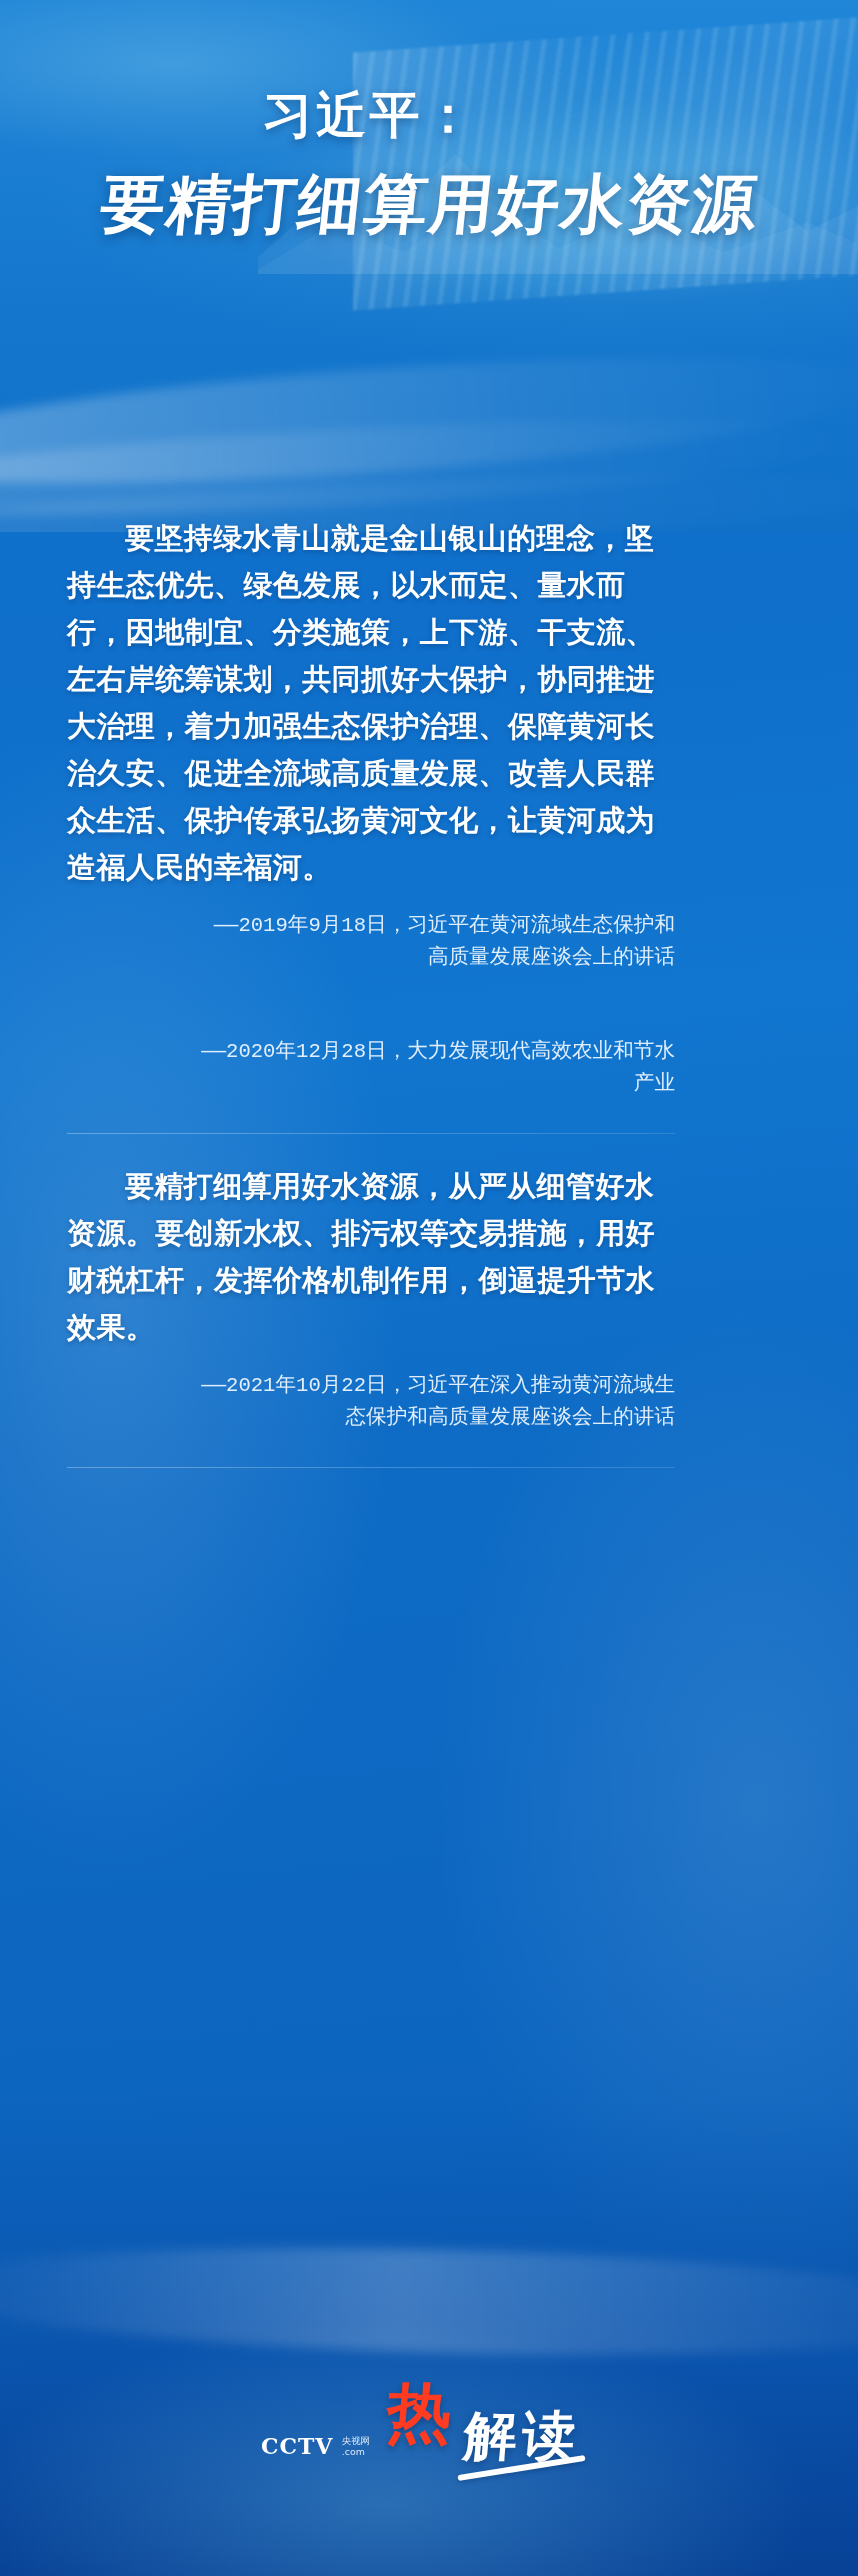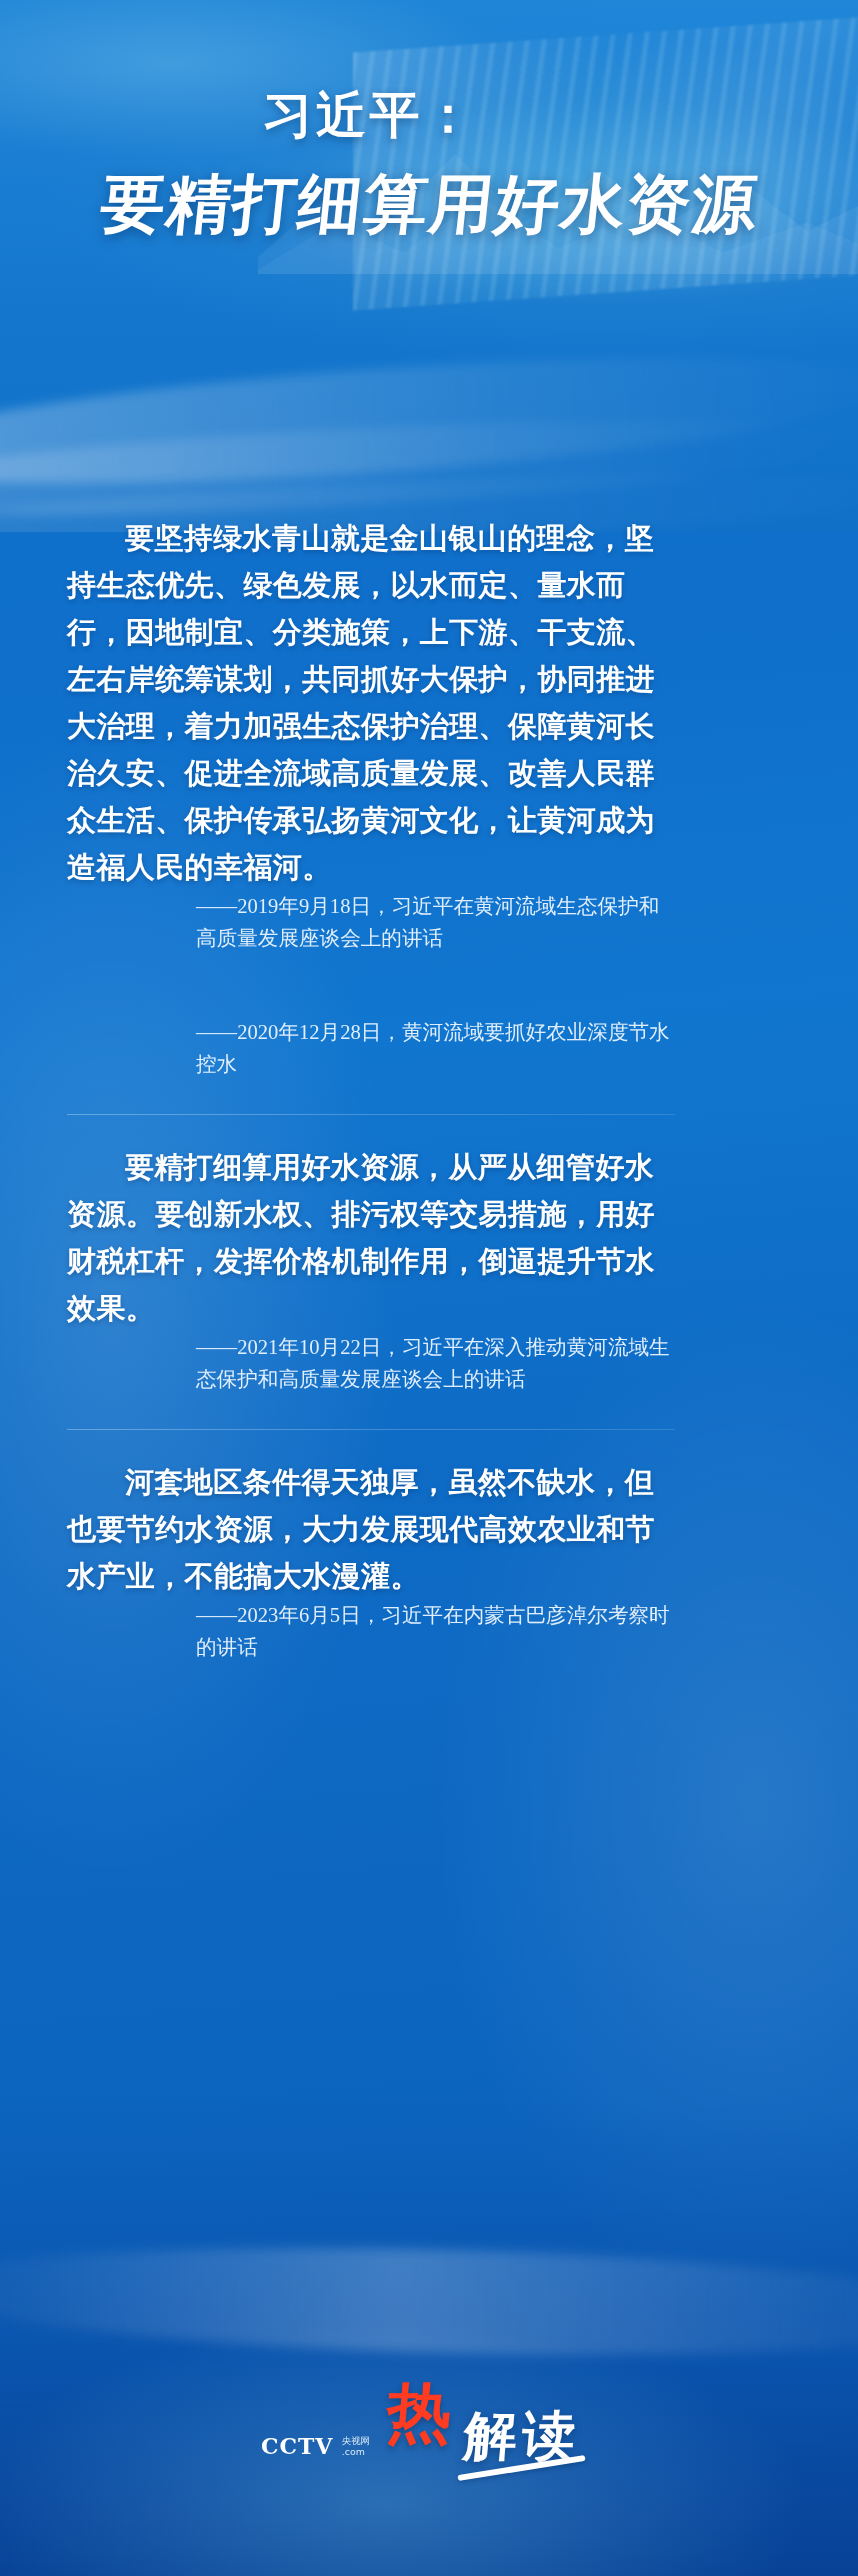--- a/index.html
+++ b/index.html
@@ -100,25 +100,26 @@
     color: #ffffff;
     font-family: "DejaVu Sans", sans-serif;
     font-weight: 700;
     font-size: 29px;
     line-height: 1.62;
     letter-spacing: 0.4px;
     text-indent: 58px;
     text-shadow: 0 1.7px 5.2px rgba(0,40,90,0.35);
   }
   .source {
+    margin-top: 19px;
     color: #eaf4ff;
-    font-family: Liberation Serif, serif;
+    font-family: Liberation Mono, monospace;
     font-size: 20.6px;
     line-height: 1.55;
-    text-align: left;
+    text-align: right;
     padding-left: 129px;
     opacity: .96;
   }
   .divider {
     margin: 33px 0 29px 0;
     height: 0.9px;
     background: linear-gradient(90deg, rgba(255,255,255,0.55), rgba(255,255,255,0.25));
     opacity: .55;
   }
 
@@ -189,34 +190,30 @@
 
   <div class="content">
 
     <div class="quote-group">
       <div class="quote">要坚持绿水青山就是金山银山的理念，坚持生态优先、绿色发展，以水而定、量水而行，因地制宜、分类施策，上下游、干支流、左右岸统筹谋划，共同抓好大保护，协同推进大治理，着力加强生态保护治理、保障黄河长治久安、促进全流域高质量发展、改善人民群众生活、保护传承弘扬黄河文化，让黄河成为造福人民的幸福河。</div>
       <div class="source">——2019年9月18日，习近平在黄河流域生态保护和高质量发展座谈会上的讲话</div>
     </div>
     <div class="divider"></div>
 
     <div class="quote-group">
-      <div class="source">——2020年12月28日，黄河流域要抓好农业深度节水控水</div>
+      <div class="source">——2020年12月28日，大力发展现代高效农业和节水产业</div>
     </div>
     <div class="divider"></div>
 
     <div class="quote-group">
       <div class="quote">要精打细算用好水资源，从严从细管好水资源。要创新水权、排污权等交易措施，用好财税杠杆，发挥价格机制作用，倒逼提升节水效果。</div>
       <div class="source">——2021年10月22日，习近平在深入推动黄河流域生态保护和高质量发展座谈会上的讲话</div>
     </div>
     <div class="divider"></div>
 
-    <div class="quote-group">
-      <div class="quote">河套地区条件得天独厚，虽然不缺水，但也要节约水资源，大力发展现代高效农业和节水产业，不能搞大水漫灌。</div>
-      <div class="source">——2023年6月5日，习近平在内蒙古巴彦淖尔考察时的讲话</div>
-    </div>
 
   </div>
 
   <div class="footer">
     <div class="cctv-row">
       <span class="cctv-mark">CCTV</span>
       <span class="cctv-sub">
         <span>央视网</span><br>
         <span>.com</span>
       </span>

